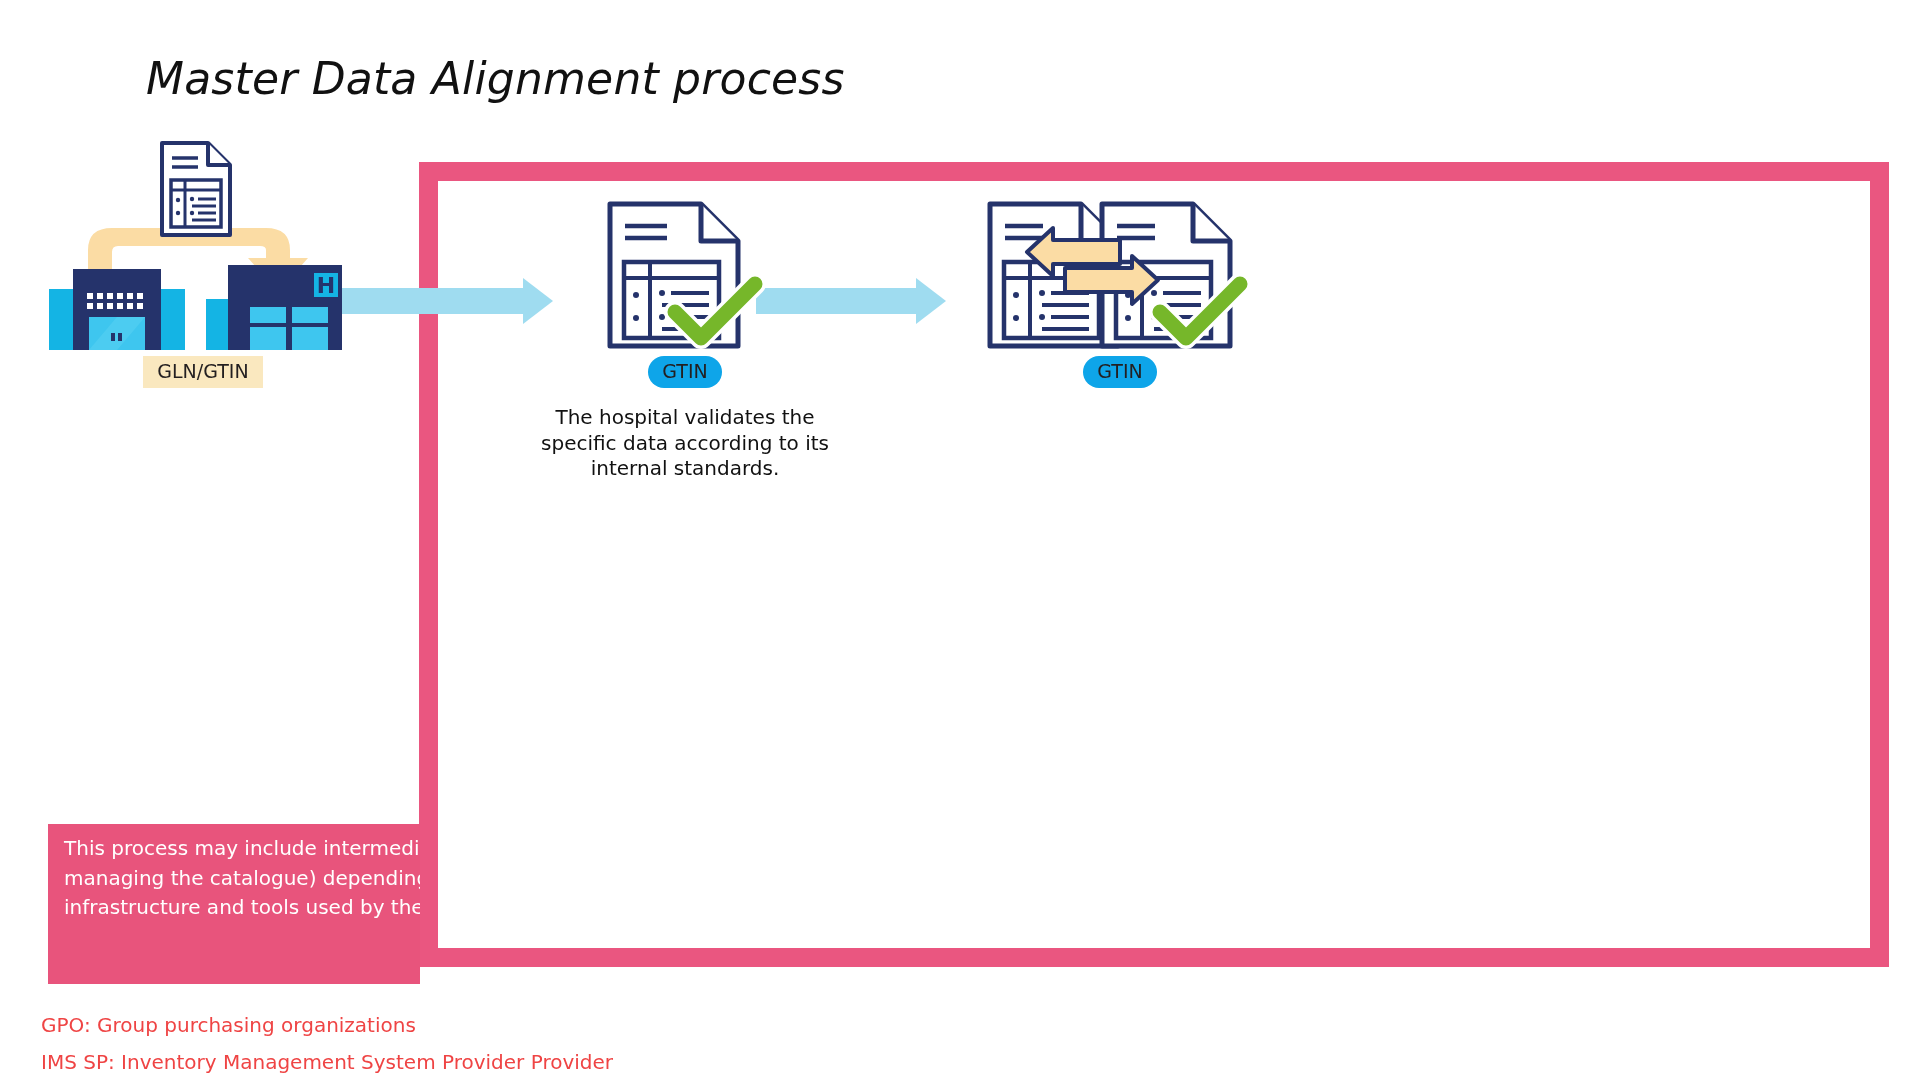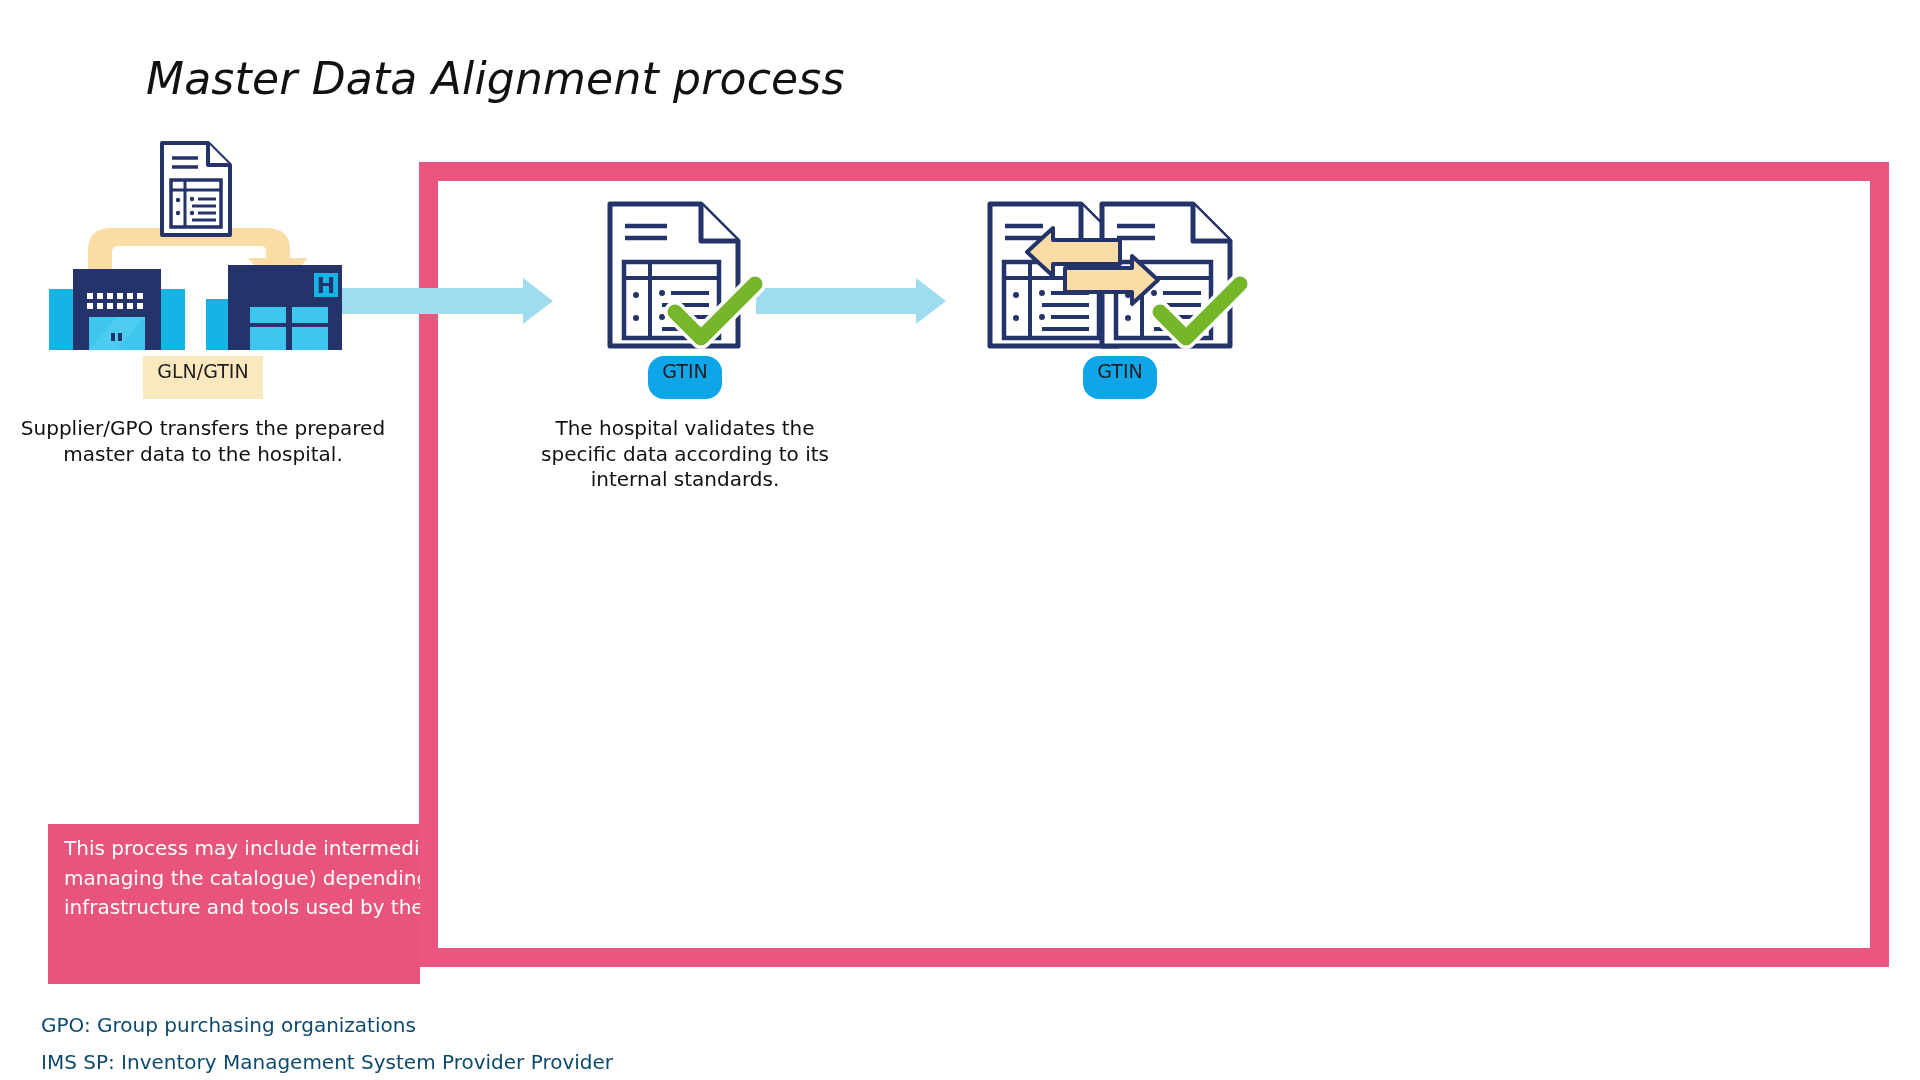--- a/index.html
+++ b/index.html
@@ -73,21 +73,21 @@
   .step {
     position: absolute;
     text-align: center;
   }
   .step-art {
     position: relative;
     height: 210px;
   }
   .badge {
     display: inline-block;
-    padding: 6px 14px 18px 14px;
+    padding: 6px 14px 7px 14px;
     font-size: 19px;
     line-height: 1;
     color: #231f20;
     white-space: nowrap;
   }
   .badge-gln { background: #fae8bf; }
   .badge-gtin { background: #0ea5e9; border-radius: 16px; }
   .badge-wrap { margin-top: 6px; }
   .caption {
     margin-top: 17px;
@@ -142,21 +142,21 @@
     line-height: 1.48;
     color: #ffffff;
     white-space: pre-wrap;
   }
 
   
   .footnote {
     position: absolute;
     left: 41px;
     font-size: 20px;
-    color: #0c4a6e;
+    color: #ef4444;
     white-space: nowrap;
   }
   #footnote-1 { top: 1013px; }
   #footnote-2 { top: 1050px; }
 </style>
 </head>
 <body>
 
 <div id="page-title">Master Data Alignment process</div>
 
@@ -230,21 +230,20 @@
       <rect x="46" y="52" width="36" height="43" fill="#3ec6ef"></rect>
       <rect x="88" y="52" width="36" height="43" fill="#3ec6ef"></rect>
       <line x1="46" y1="70" x2="82" y2="70" stroke="#25336b" stroke-width="4"></line>
       <line x1="88" y1="70" x2="124" y2="70" stroke="#25336b" stroke-width="4"></line>
     </svg>
   </div>
 
   <div class="badge-wrap">
     <span class="badge badge-gln">GLN/GTIN</span>
   </div>
-  <div class="caption">Supplier/GPO transfers the prepared master data to the hospital.</div>
 </div>
 
 <div id="step-2" class="step">
   <div class="step-art">
     <svg viewBox="0 0 170 150" width="170" height="150" style="position:absolute; left:85px; bottom:0;">
       <path d="M5 4 H96 L133 41 V146 H5 Z" fill="#ffffff" stroke="#25336b" stroke-width="5" stroke-linejoin="round"></path>
       <path d="M96 4 V41 H133" fill="#ffffff" stroke="#25336b" stroke-width="5" stroke-linejoin="round"></path>
       <line x1="20" y1="26" x2="62" y2="26" stroke="#25336b" stroke-width="4.5"></line>
       <line x1="20" y1="38" x2="62" y2="38" stroke="#25336b" stroke-width="4.5"></line>
       <rect x="19" y="62" width="95" height="76" fill="none" stroke="#25336b" stroke-width="4.5"></rect>

